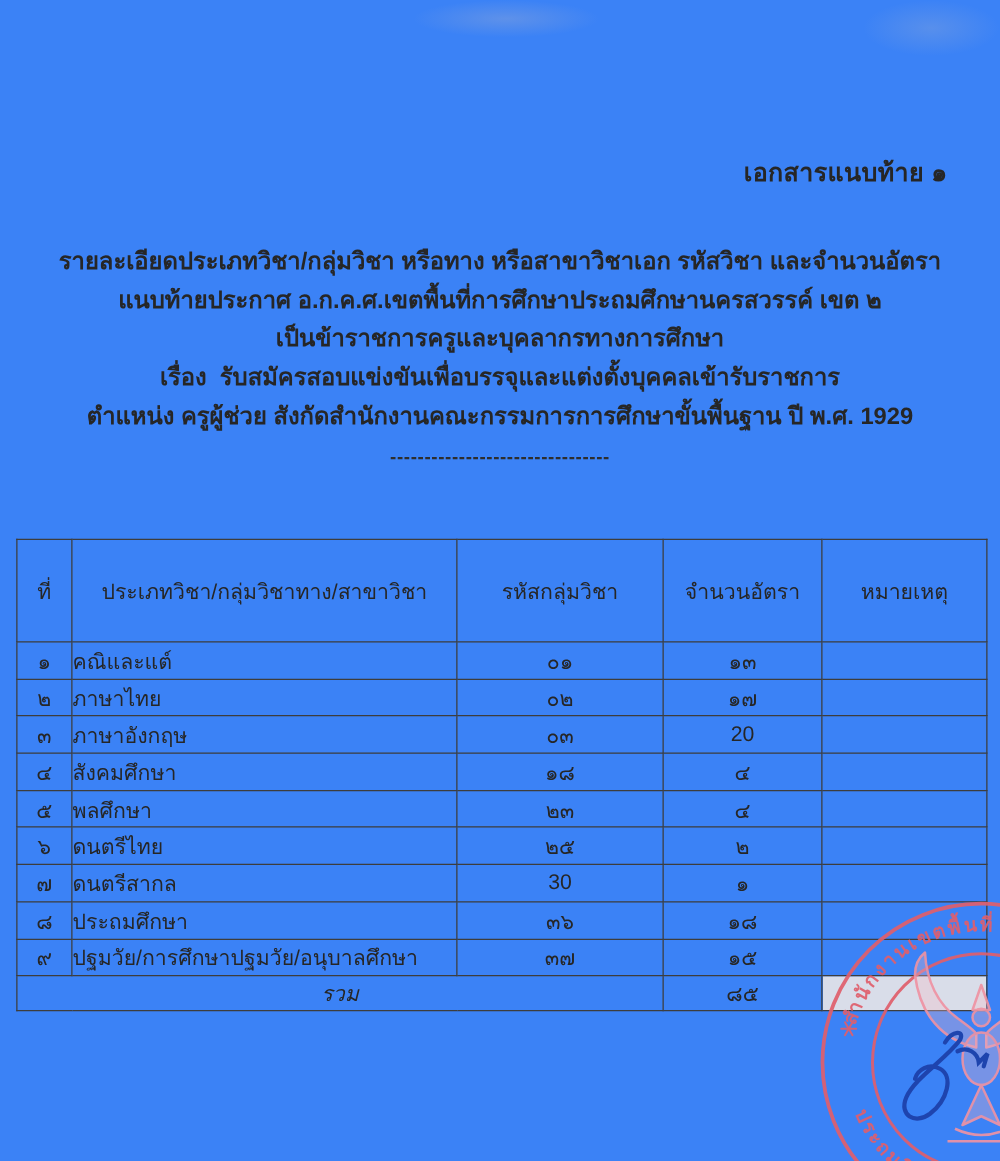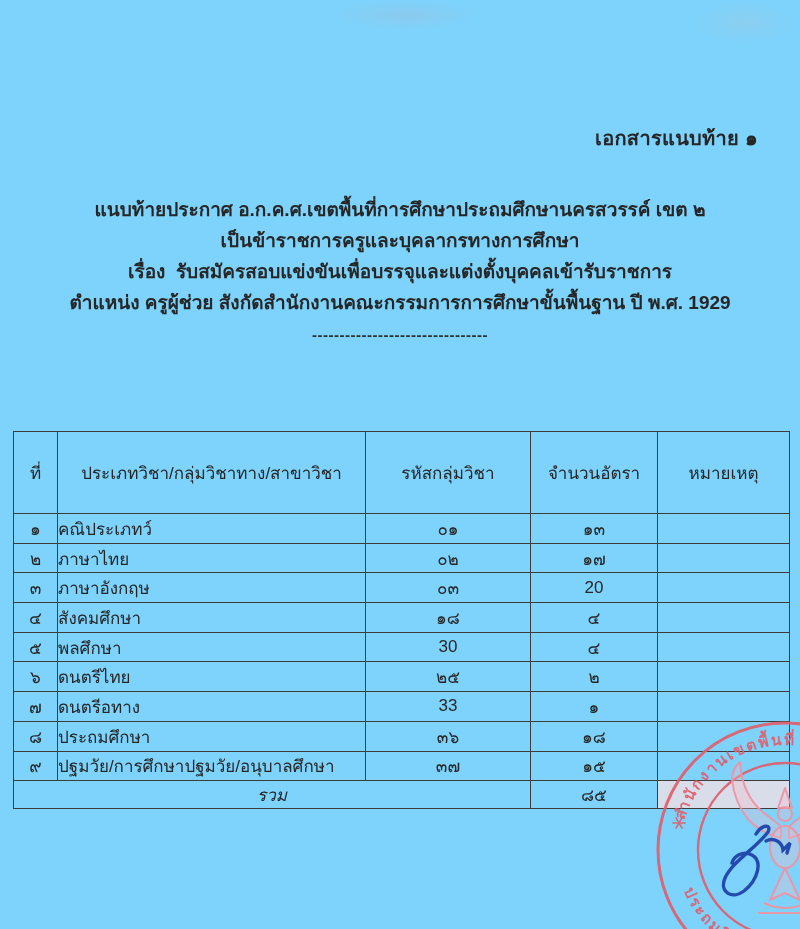--- a/index.html
+++ b/index.html
@@ -1,19 +1,19 @@
 <!DOCTYPE html>
 <html><head>
 <meta charset="utf-8">
 <style>
   html,body { margin:0; padding:0; background:#e8e8e8; }
   .page {
     position:relative;
     width:800px; height:929px;
-    background:#7dd3fc;
+    background:#3b82f6;
     overflow:hidden;
     font-family:"Liberation Sans", sans-serif;
     color:#262626;
   }
   
   .smudge-a {
     position:absolute; left:330px; top:0; width:150px; height:30px;
     background:radial-gradient(ellipse at center, rgba(175,180,205,0.30), rgba(175,180,205,0) 70%);
   }
   .smudge-b {
@@ -58,20 +58,21 @@
 <body>
 
 <div class="page">
 
   <div class="smudge-a"></div>
   <div class="smudge-b"></div>
 
   <div class="attachment-tag">เอกสารแนบท้าย ๑</div>
 
   <div class="heading">
+    <div class="h-line">รายละเอียดประเภทวิชา/กลุ่มวิชา หรือทาง หรือสาขาวิชาเอก รหัสวิชา และจำนวนอัตรา</div>
     <div class="h-line">แนบท้ายประกาศ อ.ก.ค.ศ.เขตพื้นที่การศึกษาประถมศึกษานครสวรรค์ เขต ๒</div>
     <div class="h-line">เป็นข้าราชการครูและบุคลากรทางการศึกษา</div>
     <div class="h-line">เรื่อง  รับสมัครสอบแข่งขันเพื่อบรรจุและแต่งตั้งบุคคลเข้ารับราชการ</div>
     <div class="h-line">ตำแหน่ง ครูผู้ช่วย สังกัดสำนักงานคณะกรรมการการศึกษาขั้นพื้นฐาน ปี พ.ศ. 1929</div>
     <div class="separator-dashes">--------------------------------</div>
   </div>
 
   <table class="positions">
     <colgroup>
       <col style="width:44px">
@@ -85,21 +86,21 @@
         <th>ที่</th>
         <th>ประเภทวิชา/กลุ่มวิชาทาง/สาขาวิชา</th>
         <th>รหัสกลุ่มวิชา</th>
         <th>จำนวนอัตรา</th>
         <th>หมายเหตุ</th>
       </tr>
     </thead>
     <tbody>
       <tr class="data-row">
         <td class="c-no">๑</td>
-        <td class="c-subject">คณิประเภทว์</td>
+        <td class="c-subject">คณิและแต์</td>
         <td class="c-code">๐๑</td>
         <td class="c-pos">๑๓</td>
         <td class="c-remark"></td>
       </tr>
       <tr class="data-row">
         <td class="c-no">๒</td>
         <td class="c-subject">ภาษาไทย</td>
         <td class="c-code">๐๒</td>
         <td class="c-pos">๑๗</td>
         <td class="c-remark"></td>
@@ -114,35 +115,35 @@
       <tr class="data-row">
         <td class="c-no">๔</td>
         <td class="c-subject">สังคมศึกษา</td>
         <td class="c-code">๑๘</td>
         <td class="c-pos">๔</td>
         <td class="c-remark"></td>
       </tr>
       <tr class="data-row">
         <td class="c-no">๕</td>
         <td class="c-subject">พลศึกษา</td>
-        <td class="c-code">30</td>
+        <td class="c-code">๒๓</td>
         <td class="c-pos">๔</td>
         <td class="c-remark"></td>
       </tr>
       <tr class="data-row">
         <td class="c-no">๖</td>
         <td class="c-subject">ดนตรีไทย</td>
         <td class="c-code">๒๕</td>
         <td class="c-pos">๒</td>
         <td class="c-remark"></td>
       </tr>
       <tr class="data-row">
         <td class="c-no">๗</td>
-        <td class="c-subject">ดนตรีอทาง</td>
-        <td class="c-code">33</td>
+        <td class="c-subject">ดนตรีสากล</td>
+        <td class="c-code">30</td>
         <td class="c-pos">๑</td>
         <td class="c-remark"></td>
       </tr>
       <tr class="data-row">
         <td class="c-no">๘</td>
         <td class="c-subject">ประถมศึกษา</td>
         <td class="c-code">๓๖</td>
         <td class="c-pos">๑๘</td>
         <td class="c-remark"></td>
       </tr>

